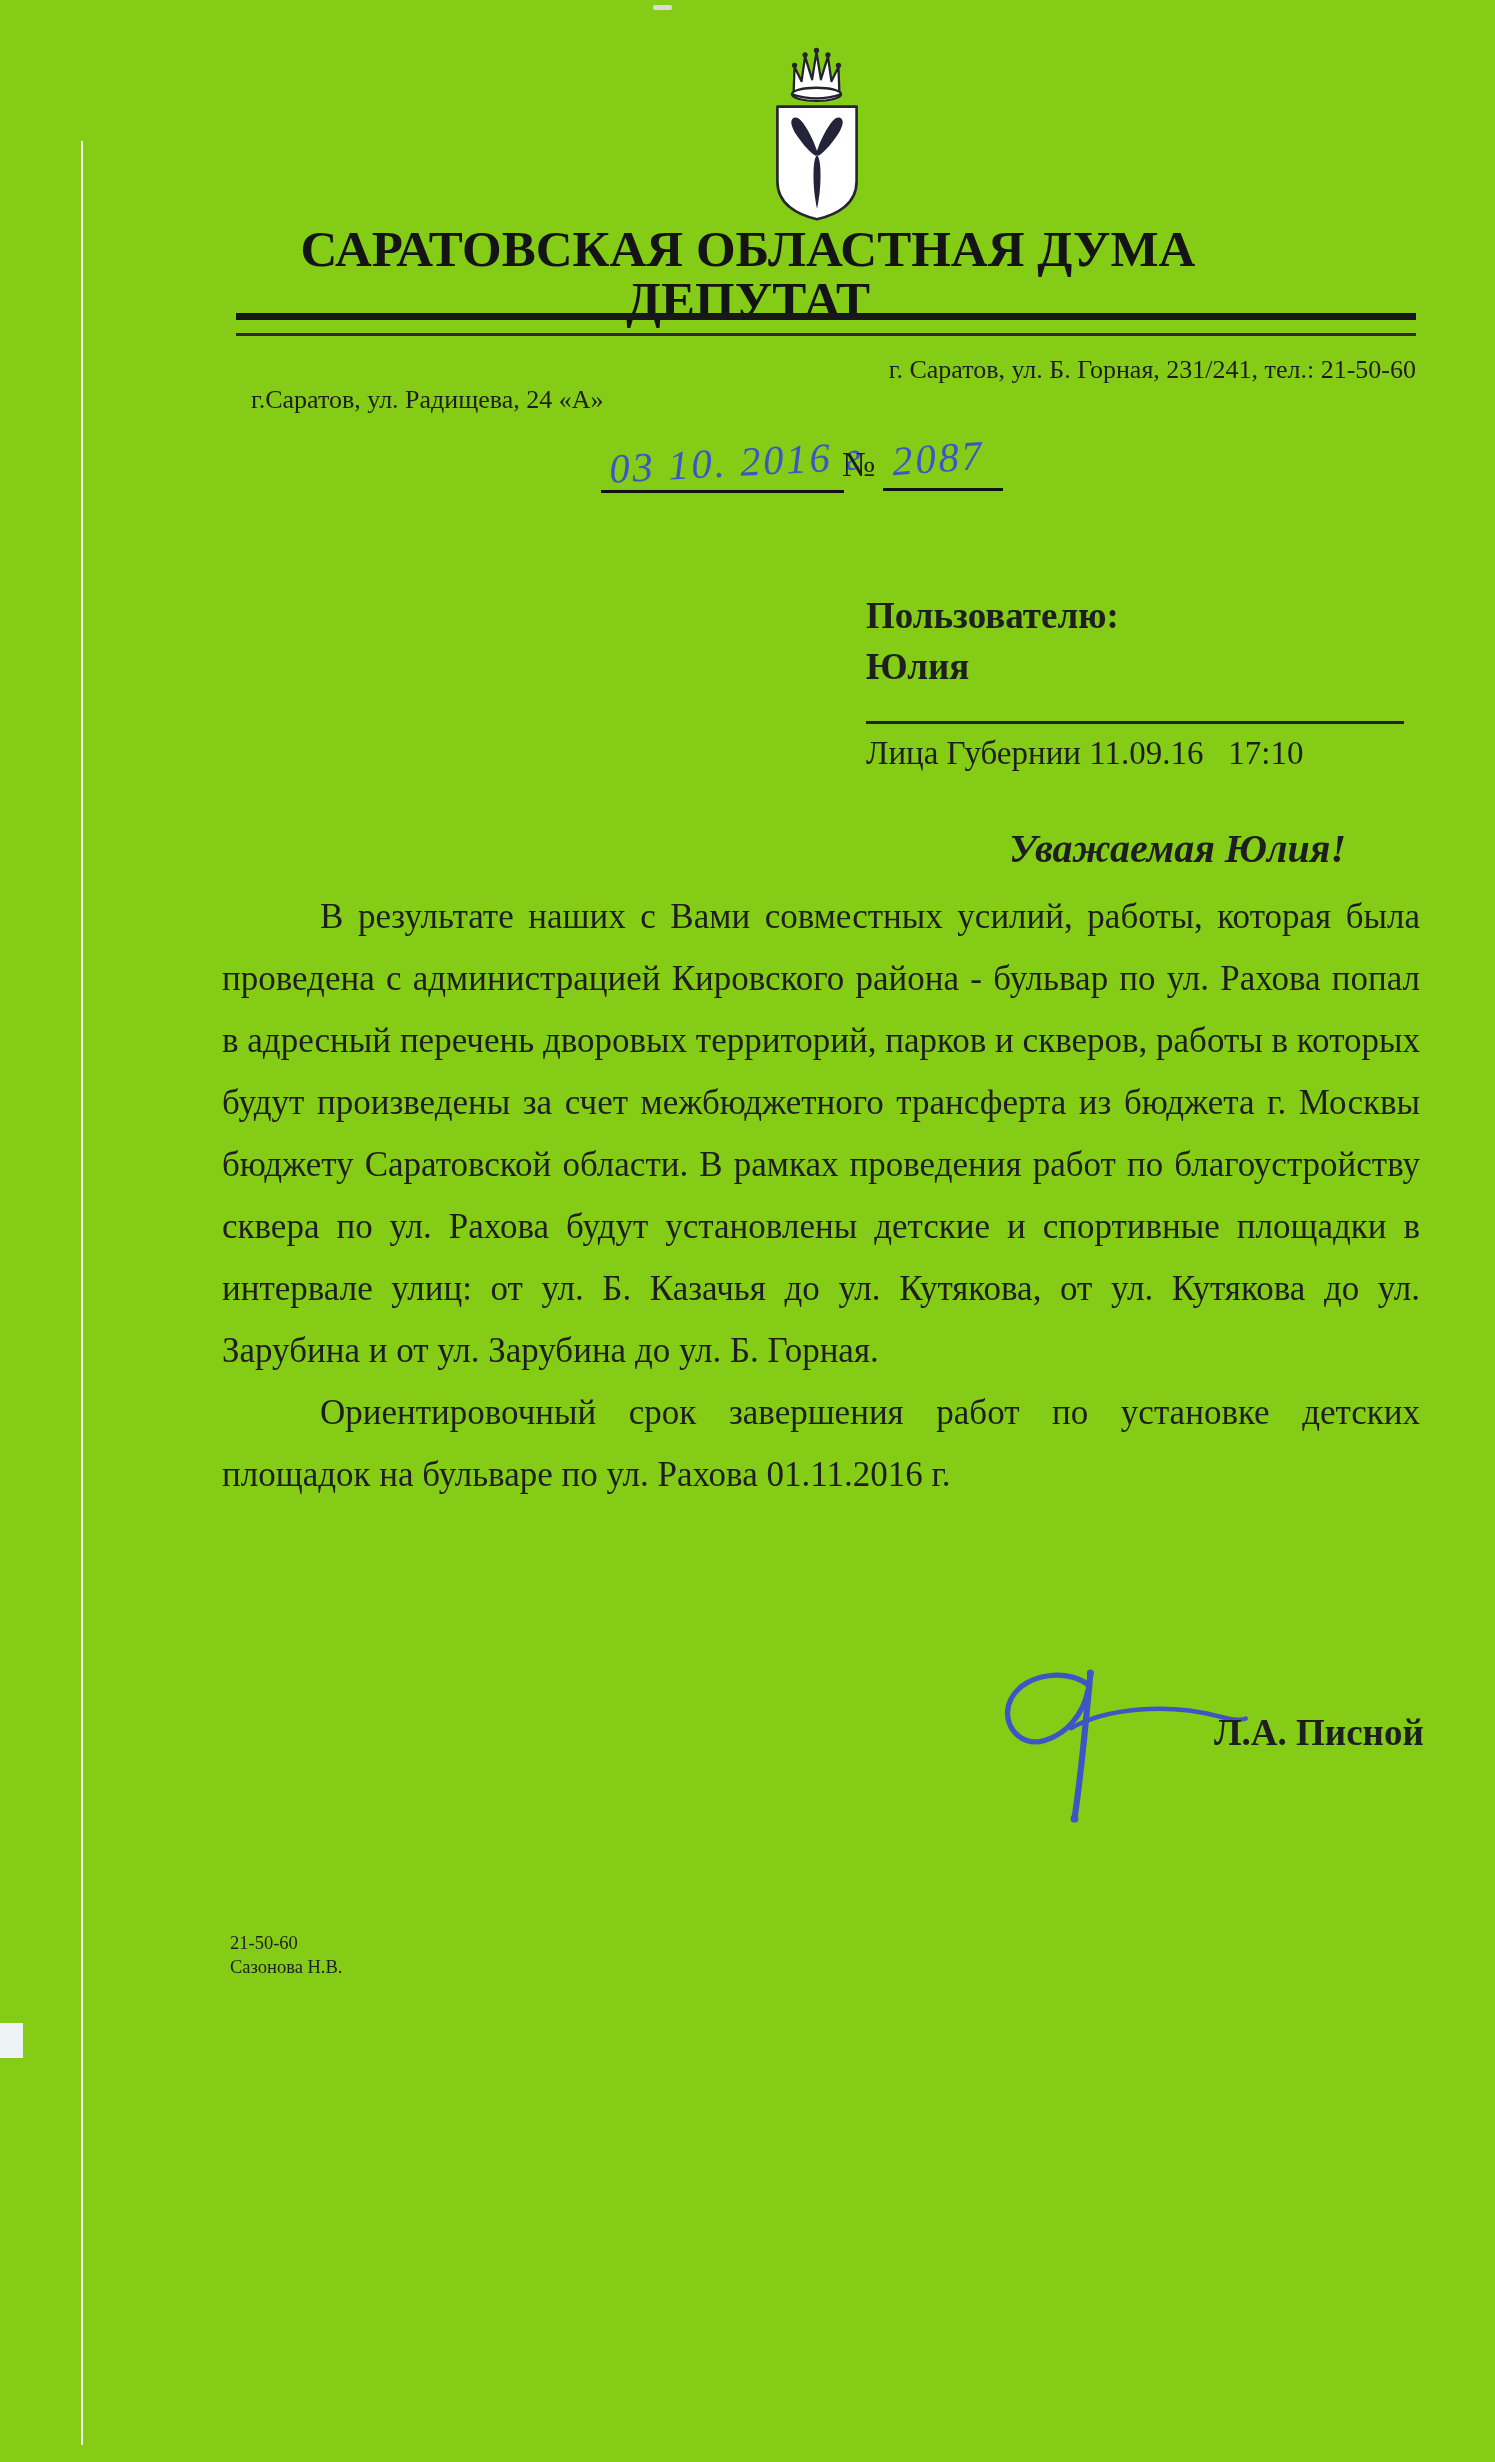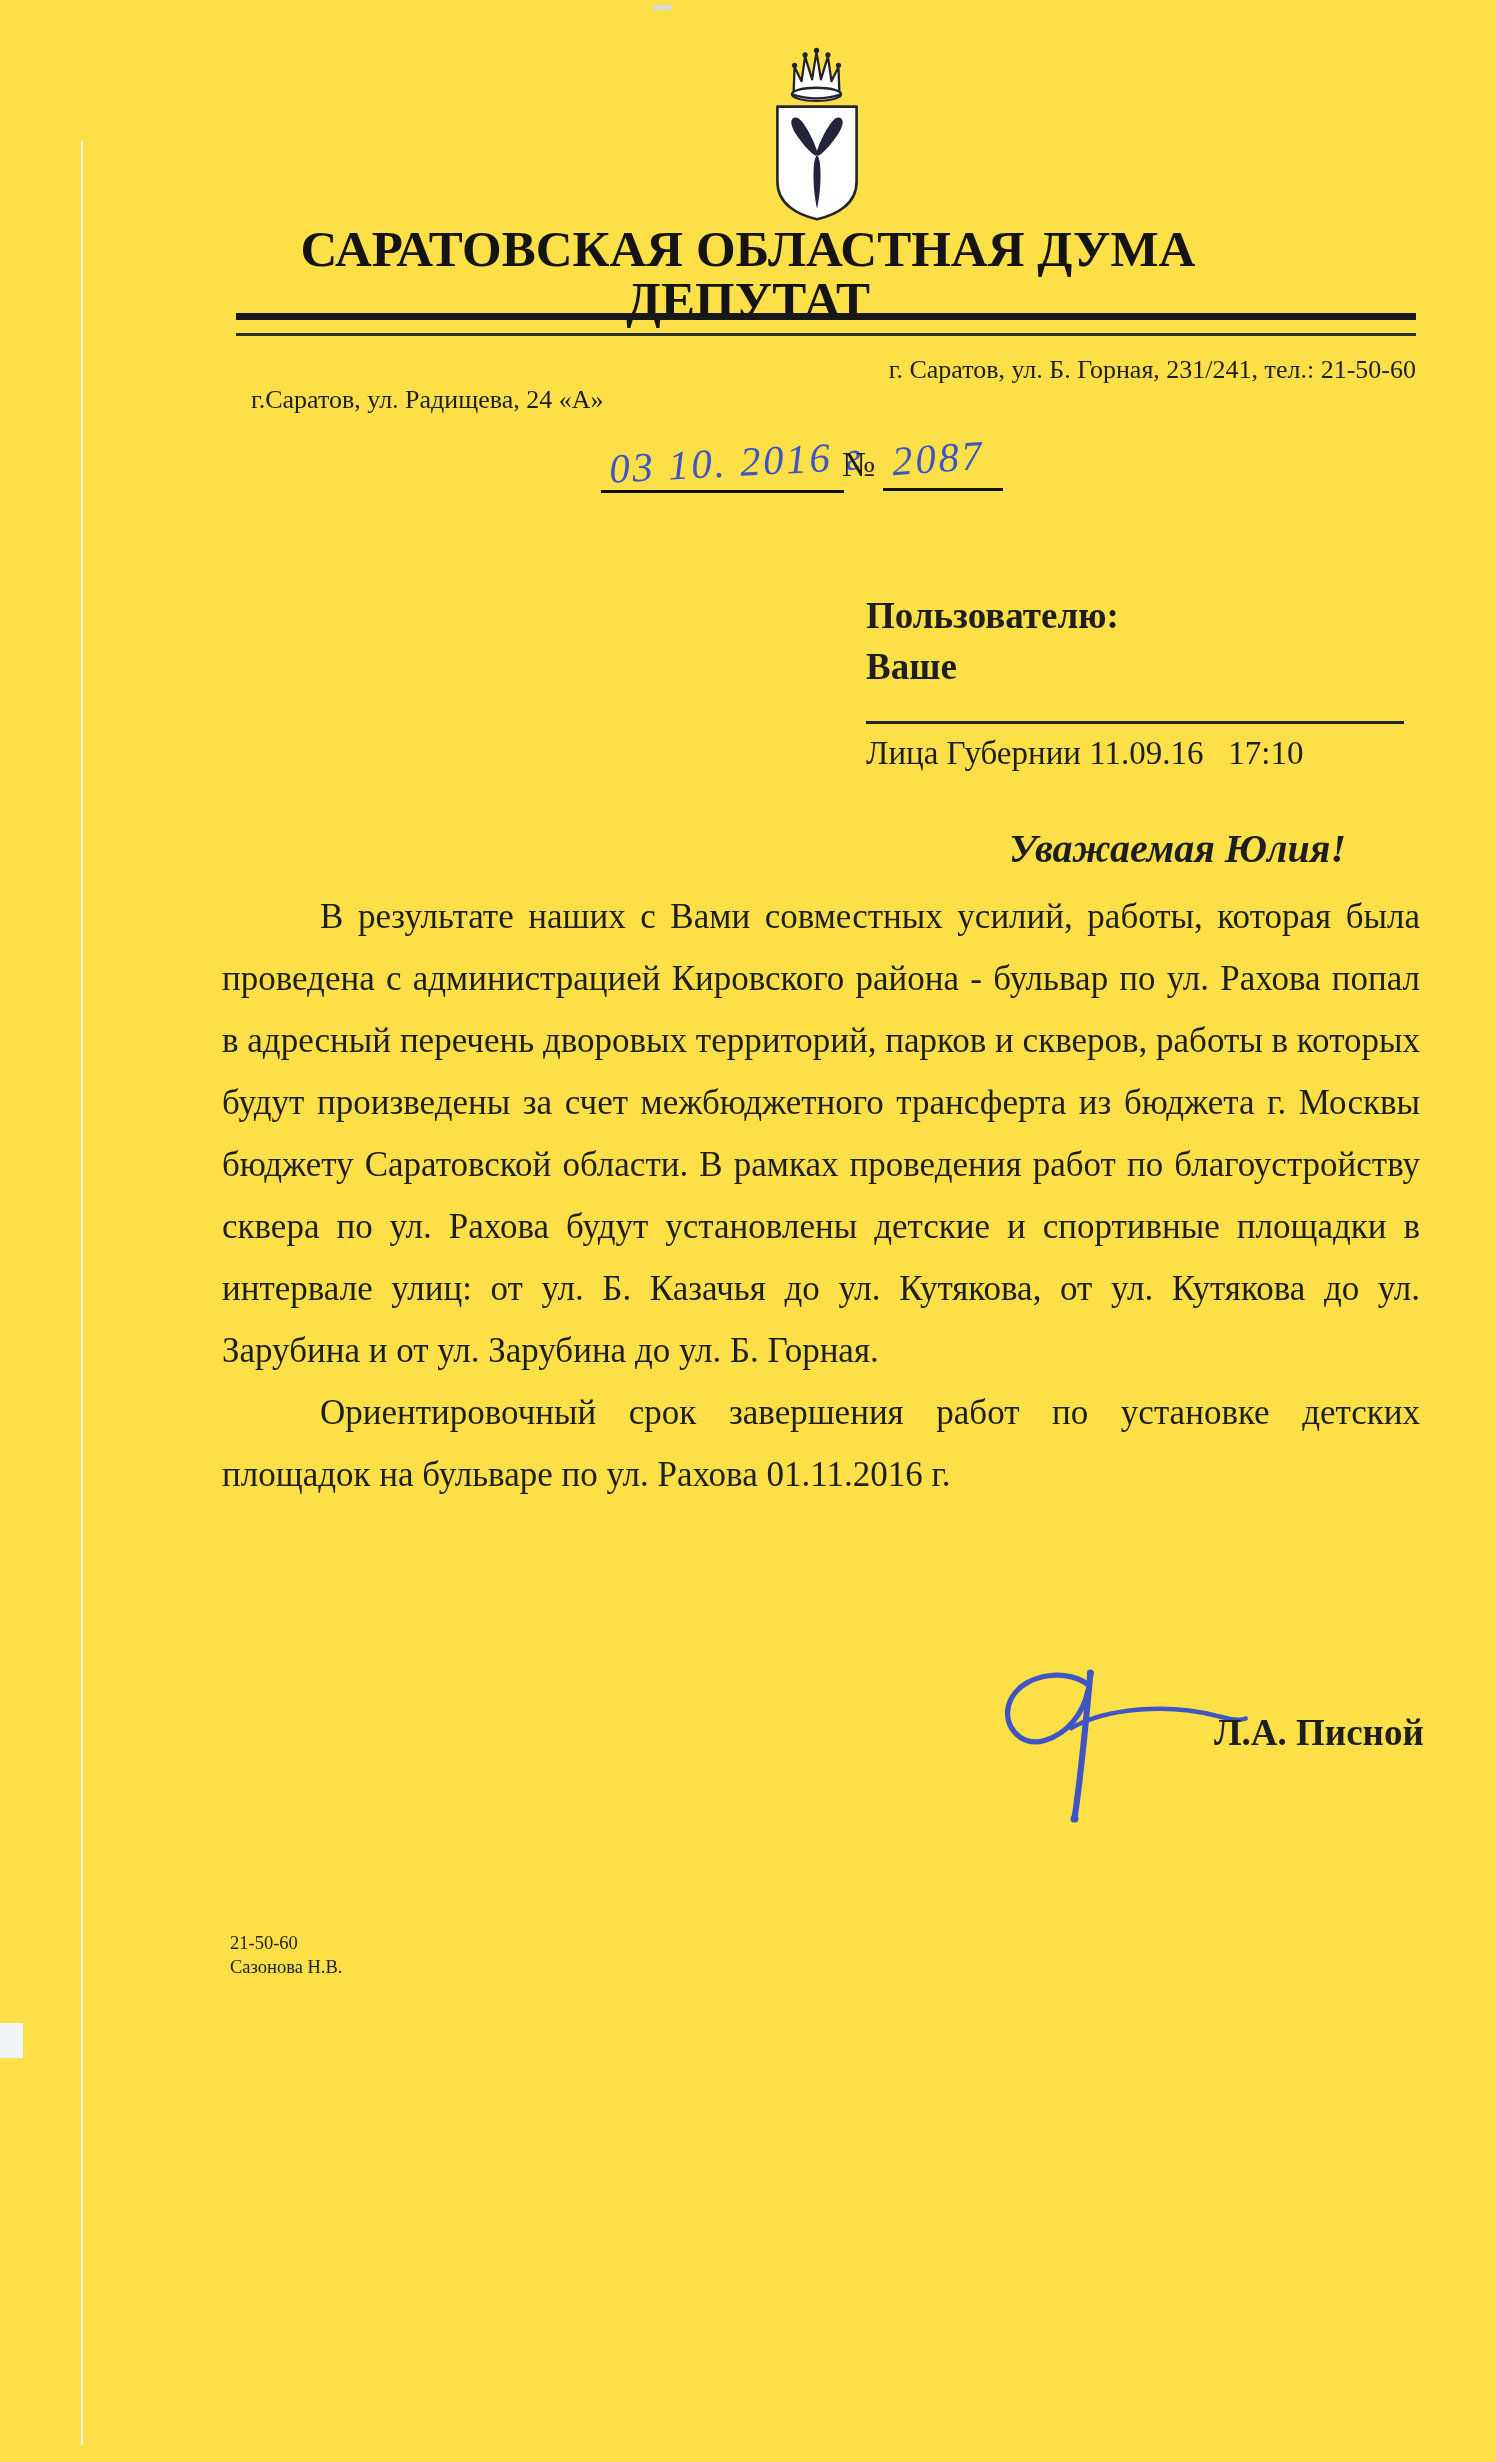--- a/index.html
+++ b/index.html
@@ -1,19 +1,19 @@
 <!DOCTYPE html>
 <html lang="ru" style="font-size:14px"><head>
 <meta charset="utf-8">
 <style>
   html,body{margin:0;padding:0;background:#ffffff;}
   .page{
     position:relative;
     width:1495px;height:2462px;
-    background:#fde047;
+    background:#84cc16;
     font-family:"Liberation Serif", serif;
     color:#1e1e1e;
     overflow:hidden;
   }
   .abs{position:absolute;}
 
   
   .scan-dash{left:653px;top:5.3px;width:19.3px;height:4.4px;background:#d9d9d9;border-radius:1.8px;}
   .scan-edge{left:81px;top:141px;width:1.8px;height:2304px;background:#f0f0f0;}
   .scan-corner{left:0;top:2023px;width:23px;height:35px;background:#eef3f5;}
@@ -108,21 +108,21 @@
   <div class="abs address-left">г.Саратов, ул. Радищева, 24 «А»</div>
   <div class="abs address-right">г. Саратов, ул. Б. Горная, 231/241, тел.: 21-50-60</div>
 
   <div class="abs hand date-hand">03 10. 2016 г</div>
   <div class="abs date-line"></div>
   <div class="abs no-label">№</div>
   <div class="abs no-line"></div>
   <div class="abs hand no-hand">2087</div>
 
   <div class="abs recipient-label">Пользователю:</div>
-  <div class="abs recipient-name">Ваше</div>
+  <div class="abs recipient-name">Юлия</div>
   <div class="abs recipient-rule"></div>
   <div class="abs recipient-source">Лица Губернии 11.09.16   17:10</div>
 
   <div class="abs salutation">Уважаемая Юлия!</div>
 
   <div class="abs body-text">
     <p>В результате наших с Вами совместных усилий, работы, которая была проведена с администрацией Кировского района - бульвар по ул. Рахова попал в адресный перечень дворовых территорий, парков и скверов, работы в которых будут произведены за счет межбюджетного трансферта из бюджета г. Москвы бюджету Саратовской области. В рамках проведения работ по благоустройству сквера по ул. Рахова будут установлены детские и спортивные площадки в интервале улиц: от ул. Б. Казачья до ул. Кутякова, от ул. Кутякова до ул. Зарубина и от ул. Зарубина до ул. Б. Горная.</p>
     <p>Ориентировочный срок завершения работ по установке детских площадок на бульваре по ул. Рахова 01.11.2016 г.</p>
   </div>
 

